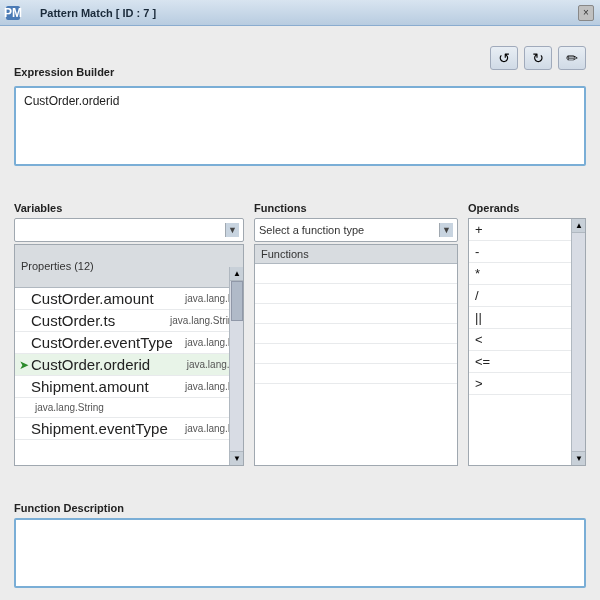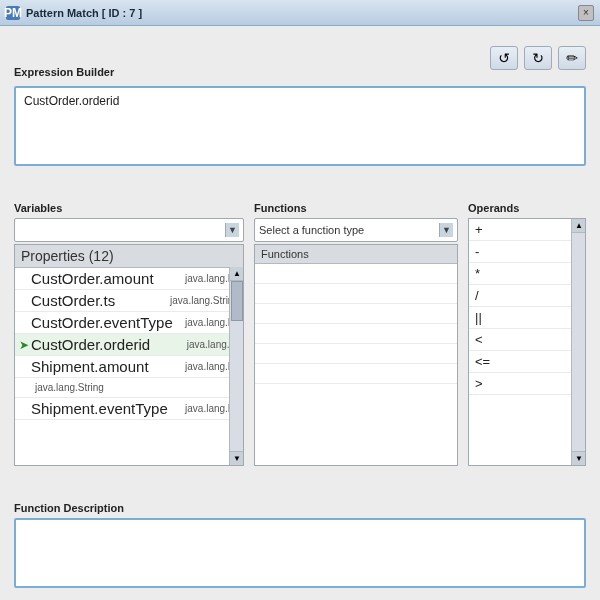--- a/index.html
+++ b/index.html
@@ -10,21 +10,21 @@
       border-bottom: 1px solid #8aaccf;
       padding: 4px 6px;
       display: flex;
       align-items: center;
       justify-content: space-between;
       height: 26px;
     }
     .title-bar-left {
       display: flex;
       align-items: center;
-      gap: 6px;
+      gap: 20px;
     }
     .title-icon {
       width: 14px; height: 14px;
       background: #4a7ab5;
       border-radius: 2px;
       display: flex; align-items: center; justify-content: center;
       color: white; font-size: 8px; font-weight: bold;
     }
     .title-text {
       font-size: 11px; font-weight: bold; color: #1a2a3a;
@@ -112,22 +112,22 @@
 
     .var-list-container {
       background: white;
       border: 1px solid #a0a8b0;
       flex: 1;
       overflow: hidden;
       position: relative;
     }
     .var-list-header {
       background: #d8dce0;
-      padding: 3px 6px;
-      font-size: 14px;
+      padding: 15px 6px;
+      font-size: 11px;
       border-bottom: 1px solid #b0b8c0;
       color: #333;
     }
     .var-list-body {
       overflow-y: auto;
       height: calc(100% - 22px);
     }
     .var-row {
       display: flex;
       align-items: center;

